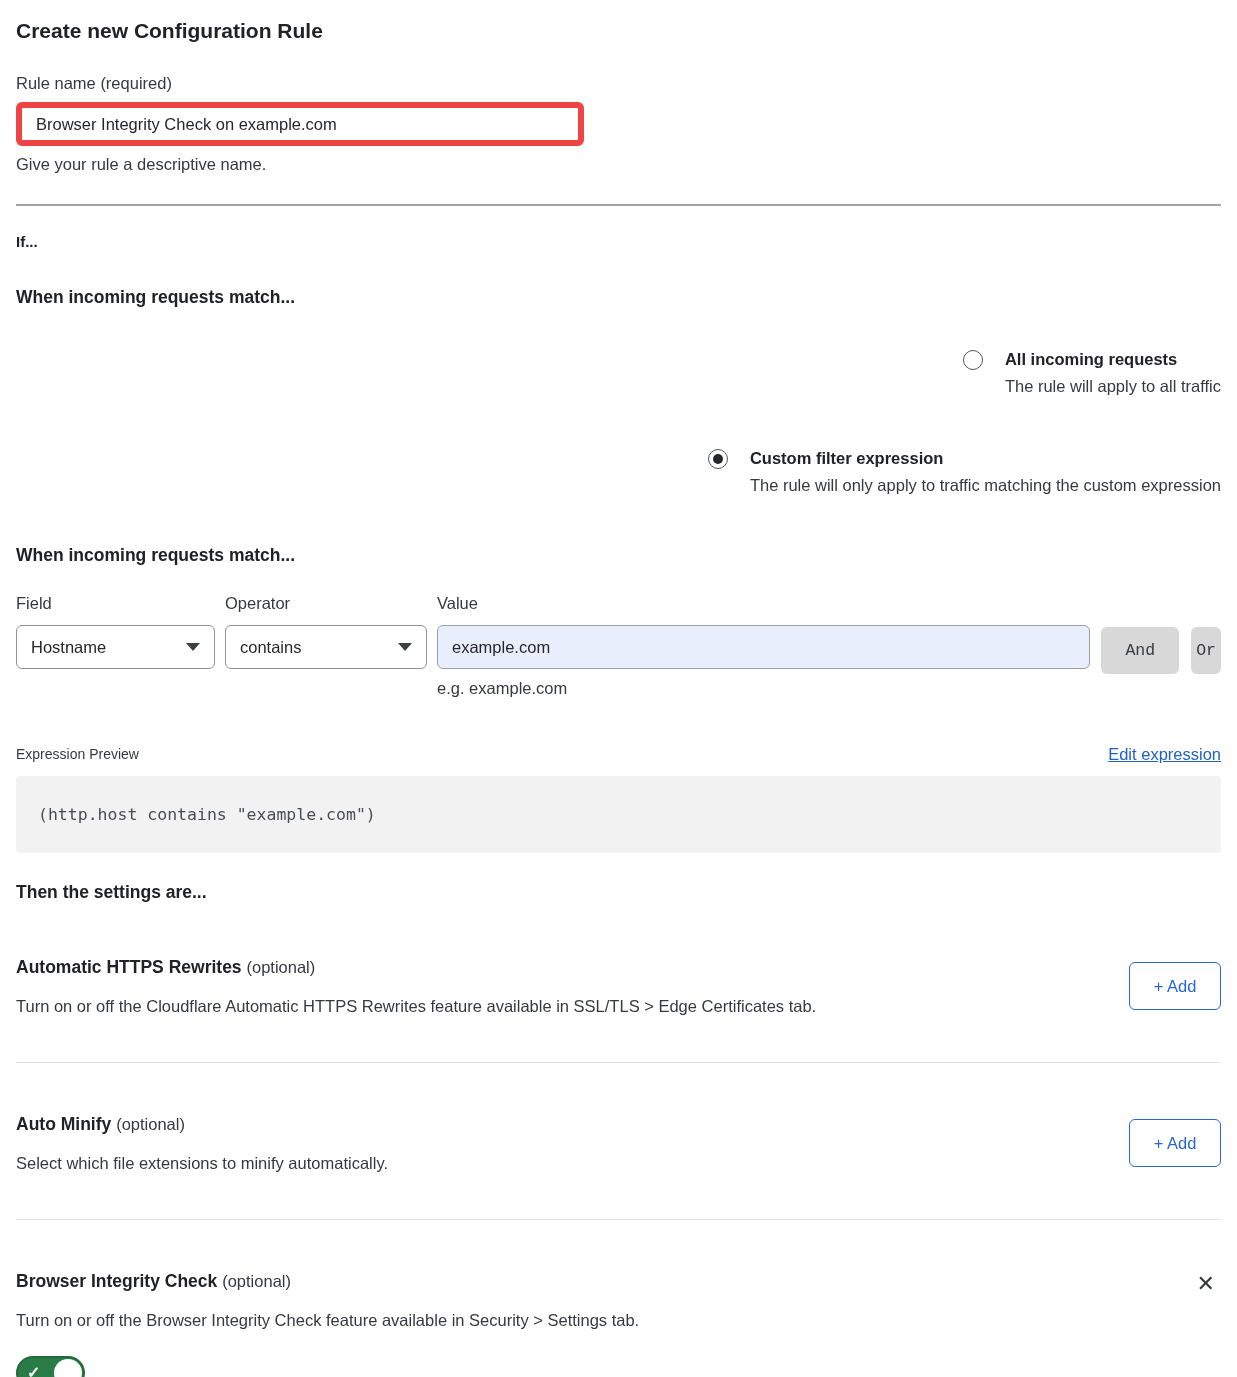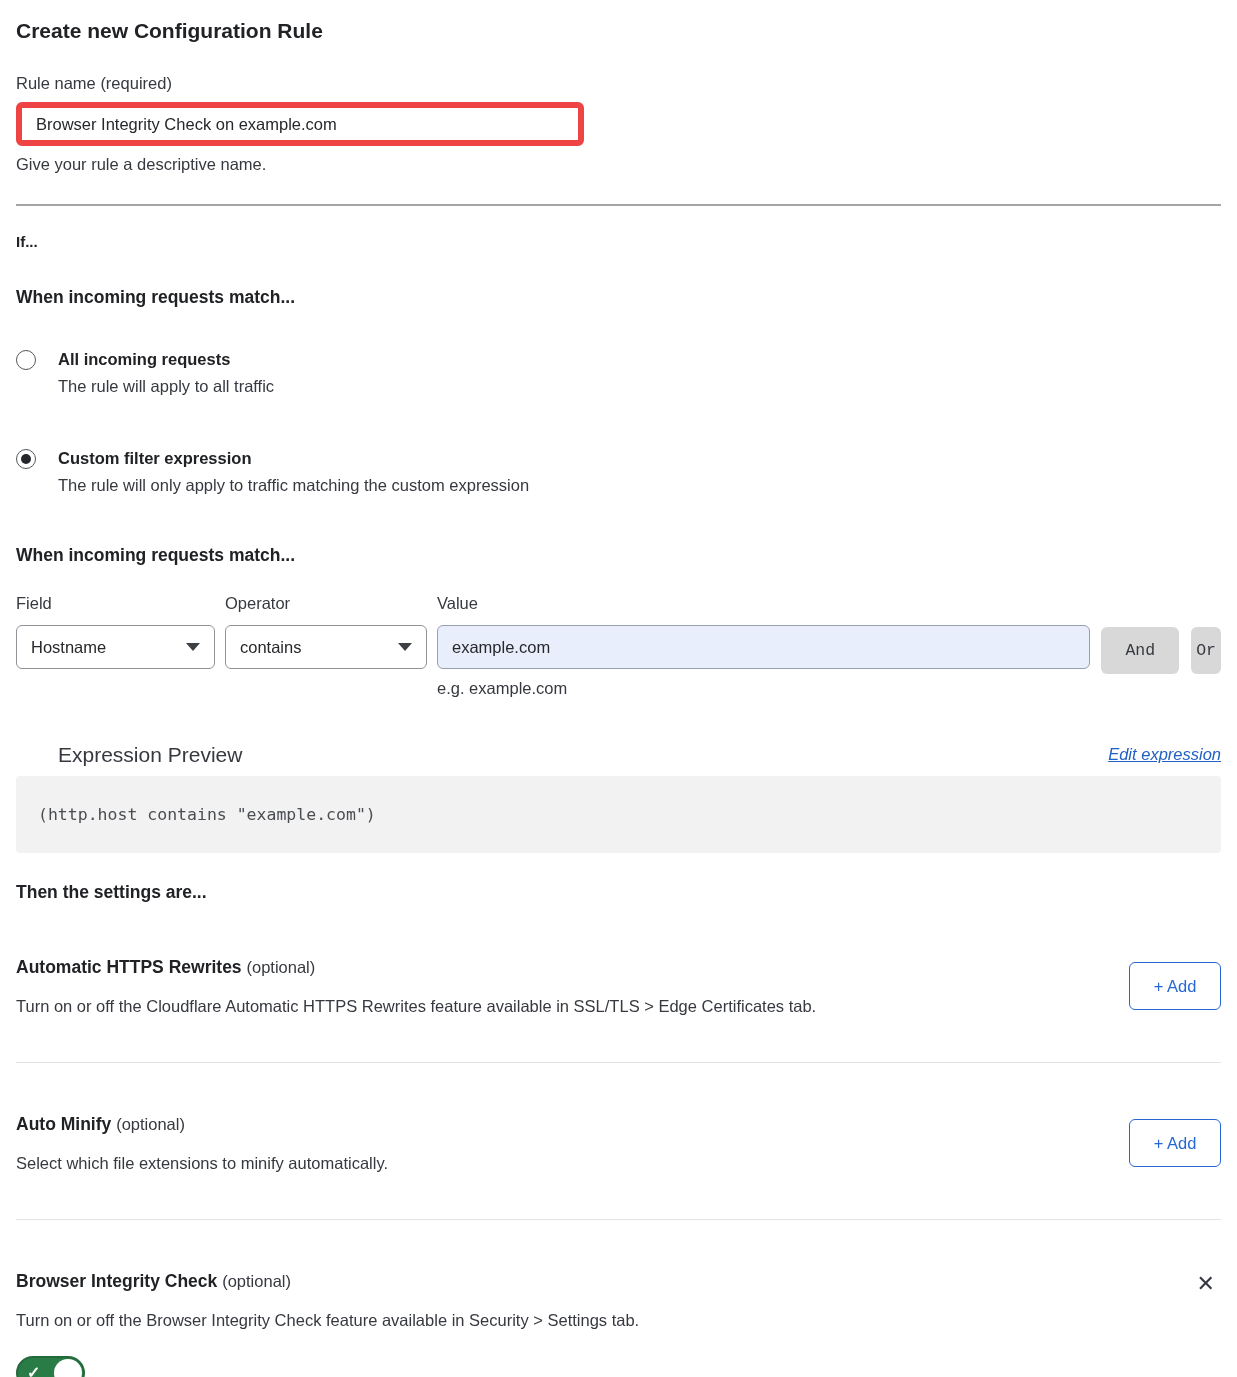--- a/index.html
+++ b/index.html
@@ -26,21 +26,21 @@
     background: #ffffff;
     outline: none;
     display: block;
   }
   .rule-name-helper { margin-top: 9px; font-size: 16.5px; line-height: 19px; }
 
   .top-divider { margin-top: 30px; border: none; border-top: 2px solid #a5a5a5; }
   .if-heading { margin-top: 24px; font-size: 15px; font-weight: 700; color: #202225; line-height: 24px; }
   .match-heading { margin-top: 33px; font-size: 17.5px; font-weight: 700; color: #202225; line-height: 21px; }
 
-  .radio-option { display: flex; margin-top: 41px; }
+  .radio-option { display: flex; margin-top: 41px; justify-content: flex-end; }
   .radio-option + .radio-option { margin-top: 52px; }
   .radio-circle {
     width: 20px; height: 20px; flex: 0 0 20px;
     border: 1.5px solid #54575c; border-radius: 50%;
     margin-top: 1px;
     position: relative; cursor: pointer;
   }
   .radio-circle.checked::after {
     content: ""; position: absolute;
     left: 50%; top: 50%; transform: translate(-50%, -50%);
@@ -85,22 +85,22 @@
   .btn-gray {
     height: 47px; border: none; border-radius: 6px;
     background: #d8d8d8; color: #36393f;
     font-family: Liberation Mono, monospace;
     font-size: 16.5px; cursor: pointer;
     padding: 0 24px;
   }
   .btn-or { margin-left: 12px; padding: 0 5px; }
 
   .preview-row { margin-top: 47px; display: flex; justify-content: space-between; align-items: flex-end; }
-  .preview-label { font-size: 21px; line-height: 19px; margin-left: 42px; }
-  .edit-link { font-size: 16.5px; color: #2160c4; text-decoration: underline; cursor: pointer; line-height: 19px; font-style: italic; }
+  .preview-label { font-size: 14px; line-height: 19px; }
+  .edit-link { font-size: 16.5px; color: #2160c4; text-decoration: underline; cursor: pointer; line-height: 19px; }
 
   .code-block {
     margin-top: 12px;
     background: #f2f2f2; border-radius: 4px;
     padding: 28px 22px;
     font-family: "DejaVu Sans Mono", monospace;
     font-size: 16.5px; color: #4a4d52;
     line-height: 21px;
   }
 

